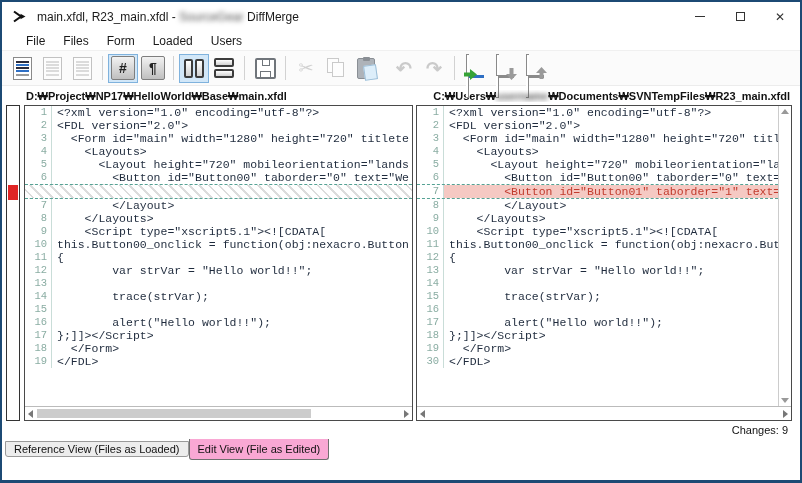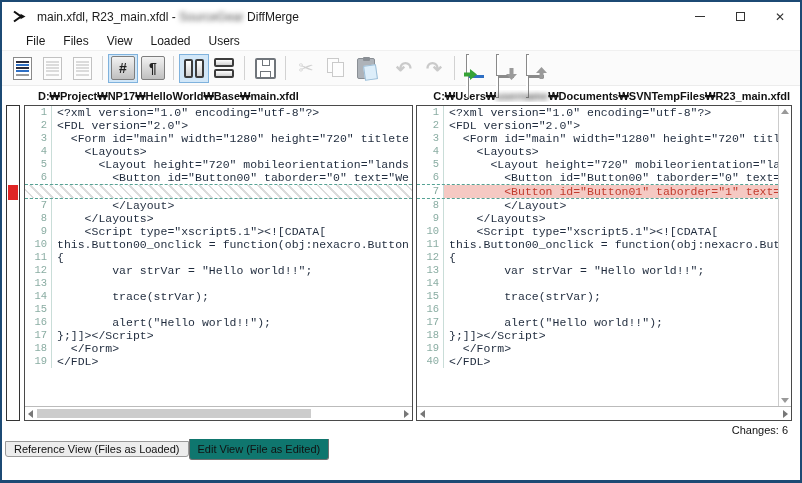--- a/index.html
+++ b/index.html
@@ -56,21 +56,21 @@
   .paste-icon .sheet{position:absolute;right:-3px;bottom:-2px;width:13px;height:15px;background:#ddeefa;
                      border:1px solid #9bbdd6;transform:rotate(-8deg);}
   .undo-glyph{font-size:19px;font-weight:bold;color:#9b9b9b;line-height:1;}
   .docarrow{position:relative;width:18px;height:22px;}
   .docarrow .pg{width:16px;height:20px;background:#fff;border:1px solid #8a8a8a;padding:2px;}
   .docarrow .pg b{display:block;height:3px;background:#2e6fc4;}
   .docarrow svg{position:absolute;bottom:-1px;}
 
   
   .pathrow{height:19px;display:flex;align-items:center;font-size:11px;font-weight:bold;color:#111;flex:none;}
-  .path-left{flex:1;padding-left:36px;white-space:nowrap;overflow:hidden;}
+  .path-left{flex:1;padding-left:24px;white-space:nowrap;overflow:hidden;}
   .path-right{flex:1;text-align:right;padding-right:10px;white-space:nowrap;overflow:hidden;}
 
   
   .main{height:316px;display:flex;padding:0 8px 0 4px;flex:none;align-items:stretch;}
   .ruler{width:14px;border:1px solid #333;background:#fff;position:relative;flex:none;margin-right:4px;}
   .ruler .marker{position:absolute;left:1px;right:1px;top:25%;height:15px;background:var(--ruler_marker);}
   .panel{border:1px solid #4a4a4a;background:#fff;display:flex;flex-direction:column;overflow:hidden;}
   .panel.left{width:389px;flex:none;margin-right:3px;}
   .panel.right{flex:1;}
   .pane-body{flex:1;display:flex;overflow:hidden;}
@@ -96,21 +96,21 @@
 
   
   .changesrow{height:18px;flex:none;display:flex;align-items:center;justify-content:flex-end;
               padding-right:12px;font-size:11px;color:#111;}
 
   
   .tabbar{height:22px;flex:none;display:flex;align-items:flex-start;padding-left:3px;}
   .tab{font-size:11px;color:#111;padding:0 8px;white-space:nowrap;}
   .tab.inactive{background:#ededed;border:1px solid #9a9a9a;border-radius:0 0 3px 3px;
                 margin-top:2px;height:16px;line-height:15px;padding-left:8px;}
-  .tab.active{background:#0f766e;border:1px solid #707070;border-top:none;border-radius:0 0 3px 3px;
+  .tab.active{background:#f9a8d4;border:1px solid #707070;border-top:none;border-radius:0 0 3px 3px;
               height:21px;line-height:20px;}
 
   
   .statusbar{height:19px;flex:none;display:flex;align-items:center;background:#f2f2f2;
              border-top:1px solid #cfcfcf;font-size:11px;color:#222;}
   .sb-spacer{flex:1;}
   .sb-sep{width:1px;height:13px;background:#c2c2c2;flex:none;}
   .sb-ruleset{width:110px;padding-left:12px;flex:none;white-space:nowrap;}
   .sb-encoding{width:228px;padding-left:12px;flex:none;white-space:nowrap;}
   .grip{width:9px;height:9px;margin-right:2px;flex:none;
@@ -139,21 +139,21 @@
         </div>
       <div class="win-btn">
           <span class="close-glyph">✕</span>
         </div>
     </div>
   </div>
 
   <div class="menubar" id="menubar">
       <span class="menu-item">File</span>
       <span class="menu-item">Files</span>
-      <span class="menu-item">View</span>
+      <span class="menu-item">Form</span>
       <span class="menu-item">Loaded</span>
       <span class="menu-item">Users</span>
     </div>
 
   <div class="toolbar">
     <div class="tbtn">
       <span class="page">
         <span style="background:#2b2b3a"></span>
           <span style="background:#2e6fc4"></span>
         <span style="background:#2b2b3a"></span>
@@ -428,39 +428,39 @@
             </div>
             <div class="row">
               <span class="gutter">18</span>
               <span class="code">};]]&gt;&lt;/Script&gt;</span>
             </div>
             <div class="row">
               <span class="gutter">19</span>
               <span class="code">  &lt;/Form&gt;</span>
             </div>
             <div class="row">
-              <span class="gutter">40</span>
+              <span class="gutter">30</span>
               <span class="code">&lt;/FDL&gt;</span>
             </div>
           </div>
         <div class="vscroll">
           <span class="tri-up"></span>
           <span class="tri-down"></span>
         </div>
       </div>
       <div class="hscroll">
         <span class="tri-left"></span>
         <span class="hspacer"></span>
         <span class="tri-right"></span>
       </div>
     </div>
   </div>
 
   <div class="changesrow">
-    <span>Changes: 6</span>
+    <span>Changes: 9</span>
   </div>
 
   <div class="tabbar" id="tabbar">
       <div class="tab inactive">Reference View (Files as Loaded)</div>
       <div class="tab active">Edit View (File as Edited)</div>
     </div>
 
 
 </div>
 

